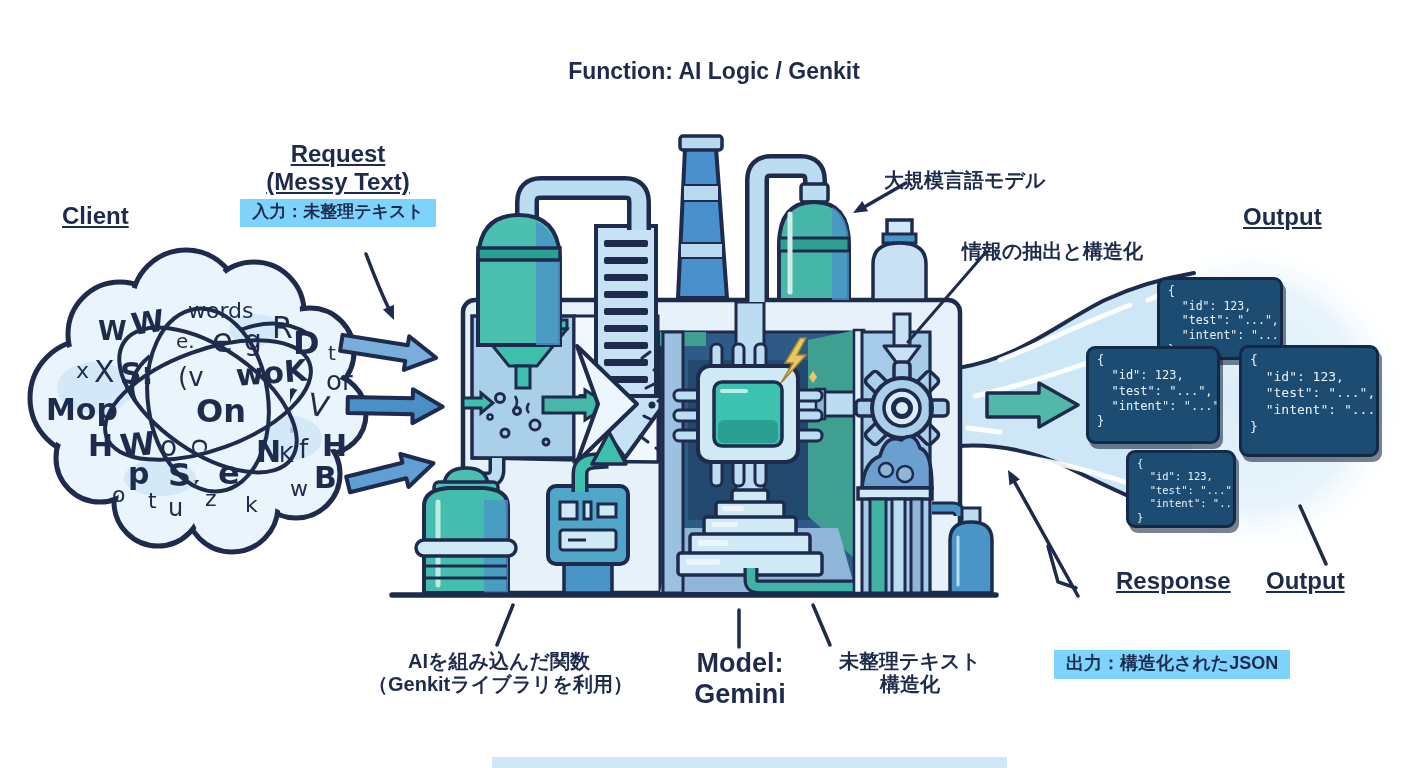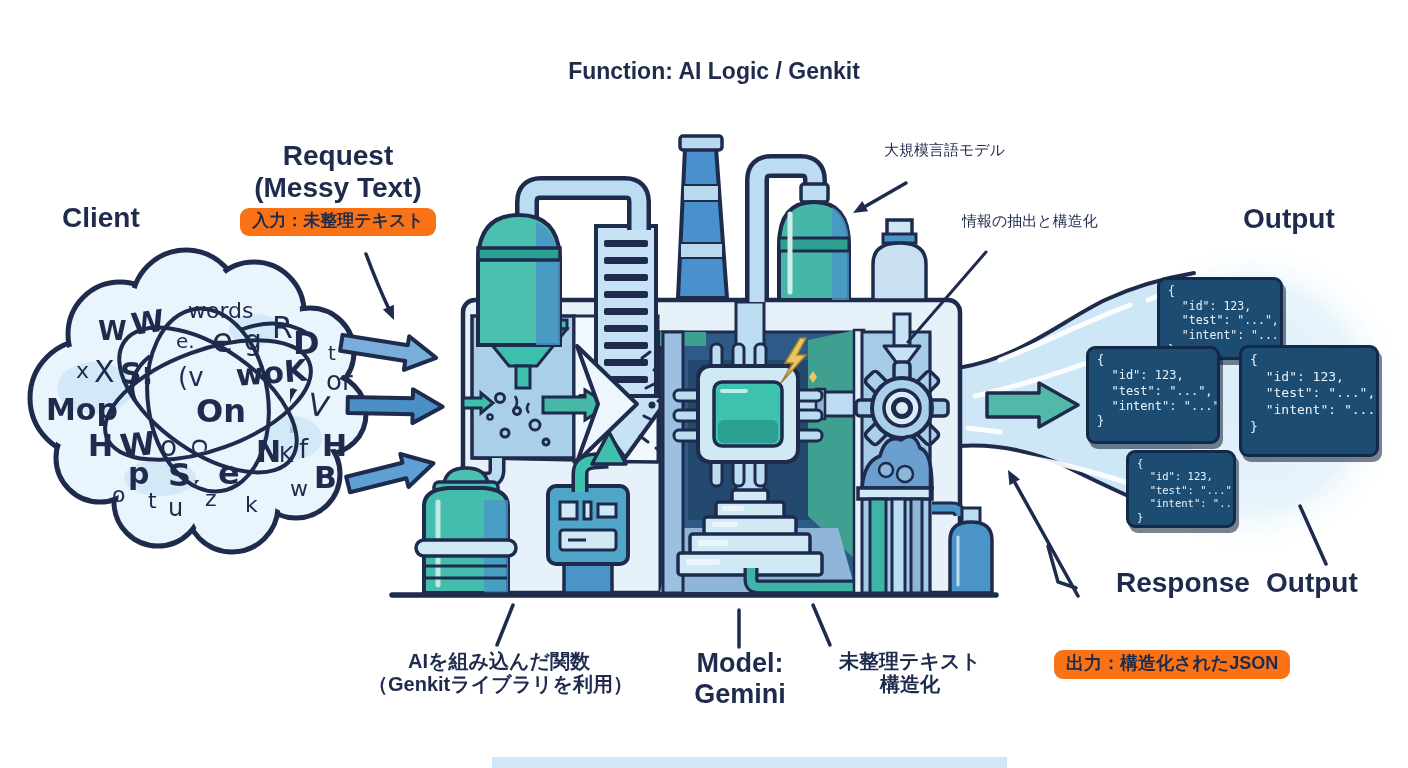--- a/index.html
+++ b/index.html
@@ -3,23 +3,23 @@
 <meta charset="utf-8">
 <style>
   html,body{margin:0;padding:0;background:#fff;}
   .stage{position:relative;width:1408px;height:768px;background:#ffffff;overflow:hidden;
          font-family:"Liberation Sans","DejaVu Sans",sans-serif;color:#1e2b4d;}
   .stage svg{position:absolute;left:0;top:0;z-index:1;}
   .txt{position:absolute;z-index:2;color:#1e2b4d;line-height:1.15;white-space:nowrap;}
   .ctr{text-align:center;}
   .h1{font-size:23px;font-weight:bold;}
   .h2{font-size:18px;font-weight:bold;}
-  .big{font-size:28px;font-weight:bold;}
-  .jp{font-size:15px;font-weight:normal;}
-  .badge{display:inline-block;background:#f97316;border-radius:9px;padding:3px 12px 5px;
+  .big{font-size:24px;font-weight:bold;text-decoration:underline;}
+  .jp{font-size:20px;font-weight:bold;margin-top:28px;}
+  .badge{display:inline-block;background:#7dd3fc;border-radius:1px;padding:3px 12px 5px;
          font-size:17px;font-weight:bold;color:#1e2b4d;}
   .card{position:absolute;z-index:3;background:#1d4c72;border:3px solid #142947;border-radius:9px;
         box-shadow:3px 5px 0 rgba(12,30,52,.55);color:#e8f3fb;overflow:hidden;
         font-family:"DejaVu Sans Mono","Liberation Mono",monospace;}
   .card pre{margin:0;padding:4px 8px;white-space:pre;line-height:1.28;font-family:inherit;}
   .bot{font-size:20px;font-weight:bold;}
   .model{font-size:27px;font-weight:bold;}
 </style>
 </head>
 <body>

